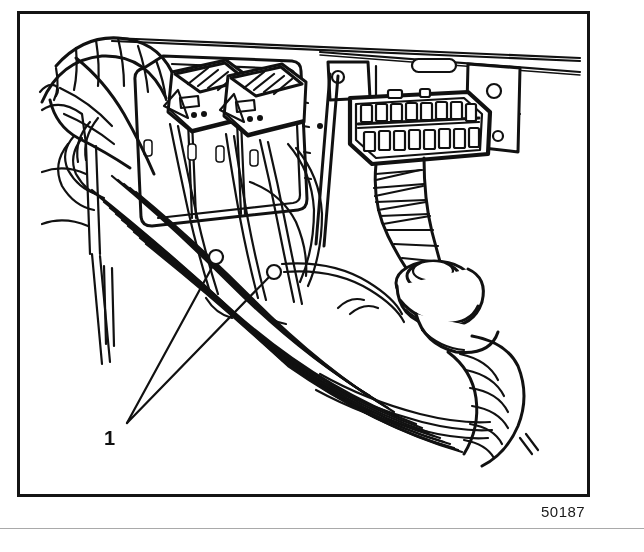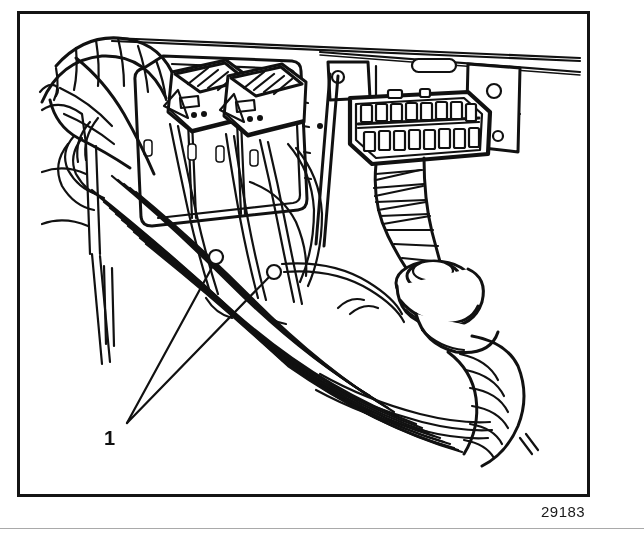--- a/index.html
+++ b/index.html
@@ -321,17 +321,17 @@
         <circle class="ln w2 fillw" cx="196" cy="243" r="7"></circle>
         <circle class="ln w2 fillw" cx="254" cy="258" r="7"></circle>
       </g>
 
     </svg>
 
   </div>
 
   <div id="callout-1">1</div>
 
-  <div id="figure-id">29183</div>
+  <div id="figure-id">50187</div>
 
   <div id="bottom-rule"></div>
 
 </div>
 
 </body></html>

